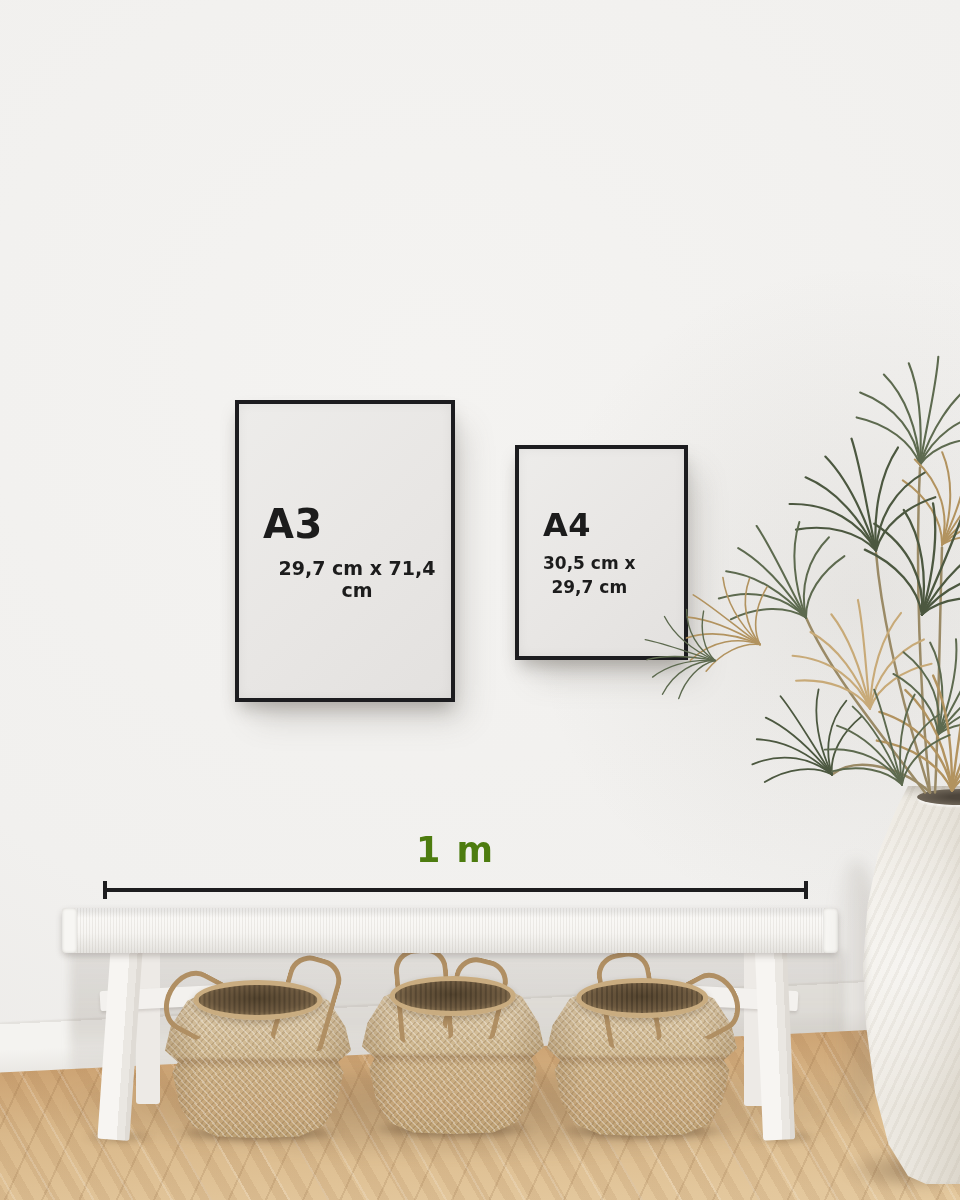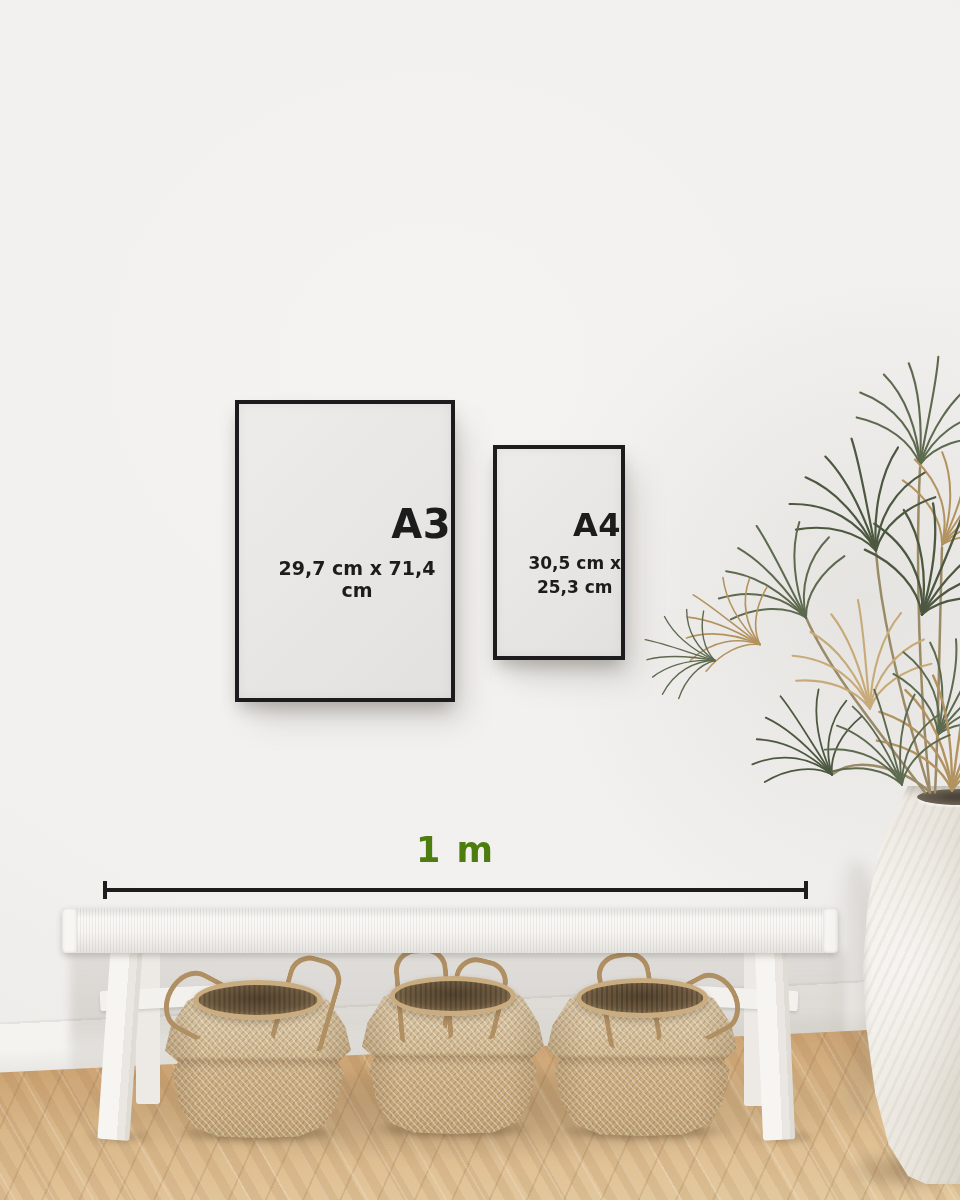--- a/index.html
+++ b/index.html
@@ -25,23 +25,23 @@
       linear-gradient(180deg, #cda474 0%, #d9b88a 22%, #e3c79c 55%, #ead3ab 100%);}
   .wall-shadow-bench{left:70px;top:952px;width:775px;height:122px;z-index:5;
     background:linear-gradient(180deg, rgba(125,115,102,0.14), rgba(125,115,102,0.20) 60%, rgba(125,115,102,0.06));
     filter:blur(4px);}
 
   
   .frame{box-sizing:border-box;border:4px solid #1c1c1f;z-index:2;
     background:linear-gradient(135deg, #edecea 0%, #e8e6e4 55%, #e3e1df 100%);
     box-shadow:0 10px 16px -4px rgba(100,95,88,0.38), 14px 22px 30px -6px rgba(100,95,88,0.22),
                inset 0 0 12px rgba(0,0,0,0.05);
-    display:flex;flex-direction:column;align-items:flex-end;justify-content:center;text-align:center;color:#1c1c1c;padding-left:24px;}
+    display:flex;flex-direction:column;align-items:flex-start;justify-content:center;text-align:center;color:#1c1c1c;padding-left:24px;}
   .frame-a3{left:235px;top:400px;width:220px;height:302px;}
-  .frame-a4{left:493px;top:445px;width:132px;height:215px;}
+  .frame-a4{left:515px;top:445px;width:173px;height:215px;}
   .frame-label{font-weight:700;letter-spacing:0.5px;}
   .frame-a3 .frame-label{font-size:40px;margin-bottom:10px;}
   .frame-a4 .frame-label{font-size:32px;margin-bottom:8px;}
   .frame-dims{font-weight:700;}
   .frame-a3 .frame-dims{font-size:19px;}
   .frame-a4 .frame-dims{font-size:17px;line-height:1.4;}
 
   
   .scale-bar{left:103px;top:880px;width:705px;height:20px;z-index:2;}
   .scale-line{position:absolute;left:0;right:0;top:8px;height:4px;background:#1d1d1f;}
@@ -130,21 +130,21 @@
 <div class="abs wall"></div>
 
 <div class="abs frame frame-a3">
   <div class="frame-label">A3</div>
   <div class="frame-dims">29,7 cm x 71,4 cm</div>
 </div>
 <div class="abs frame frame-a4">
   <div class="frame-label">A4</div>
   <div class="frame-dims">
     <div>30,5 cm x</div>
-    <div>25,3 cm</div>
+    <div>29,7 cm</div>
   </div>
 </div>
 
 <div class="abs scale-bar">
   <div class="scale-label">1 m</div>
   <div class="scale-line"></div>
   <div class="scale-tick left"></div>
   <div class="scale-tick right"></div>
 </div>
 

